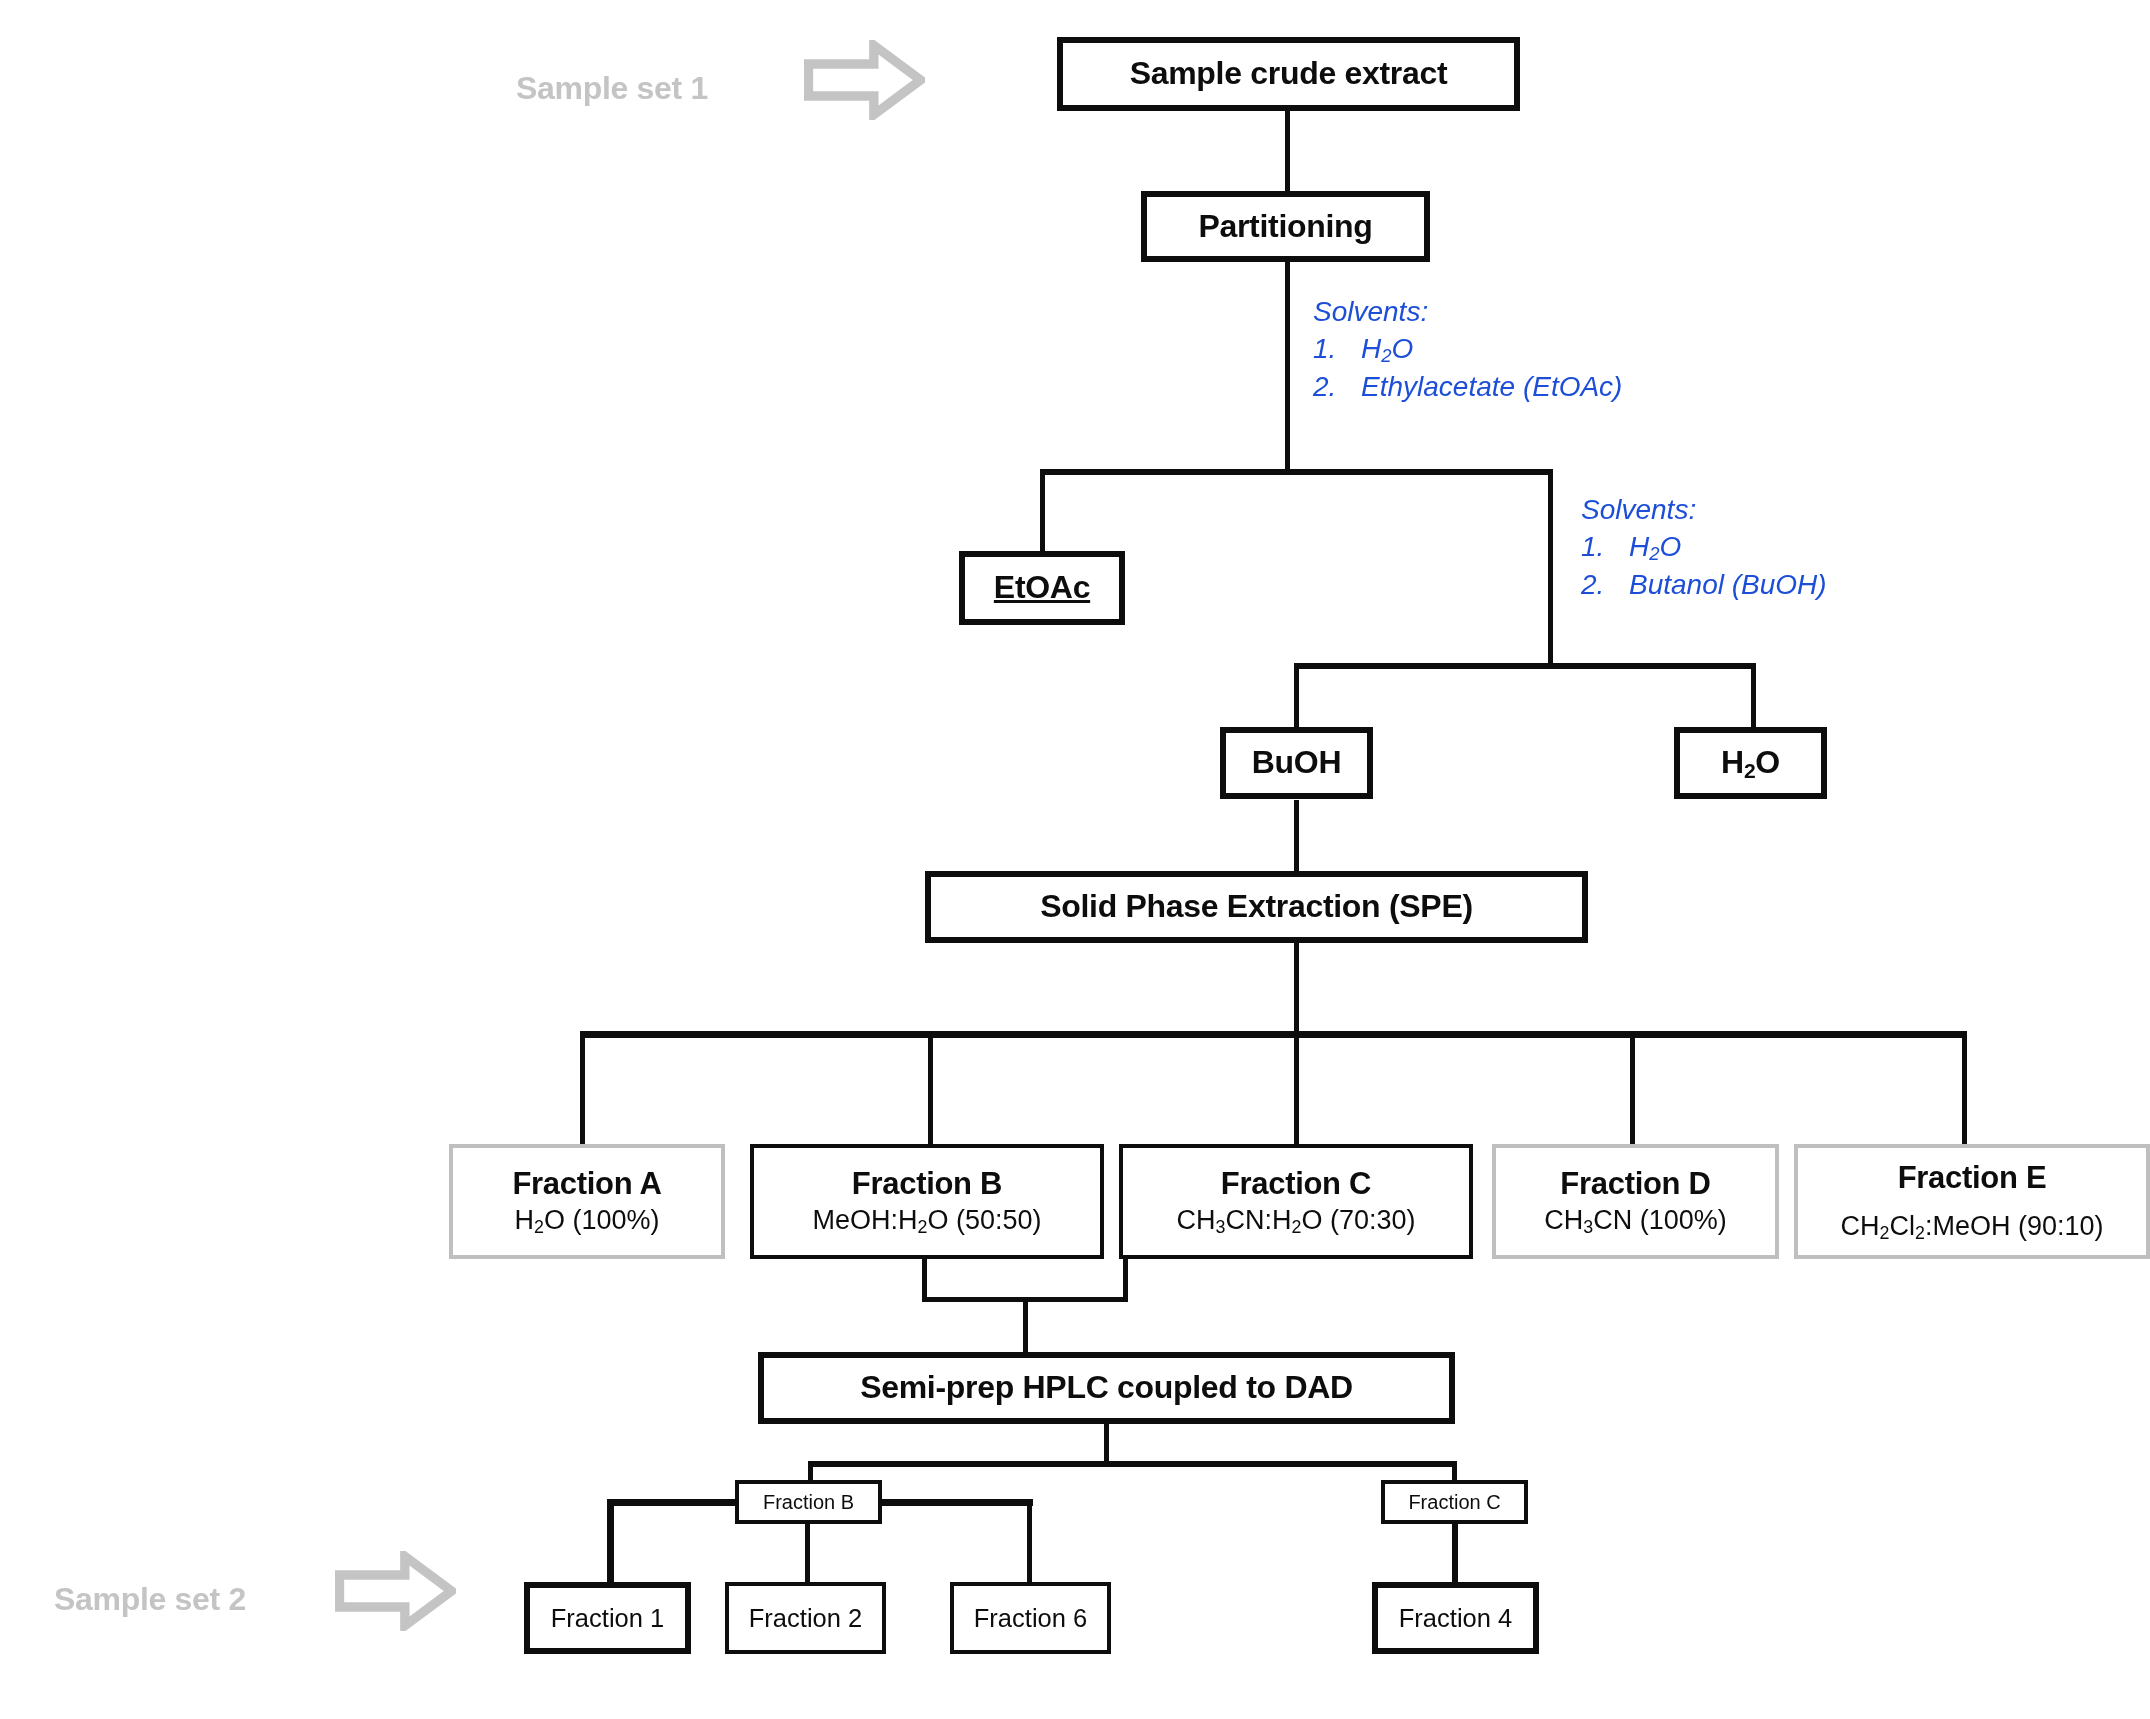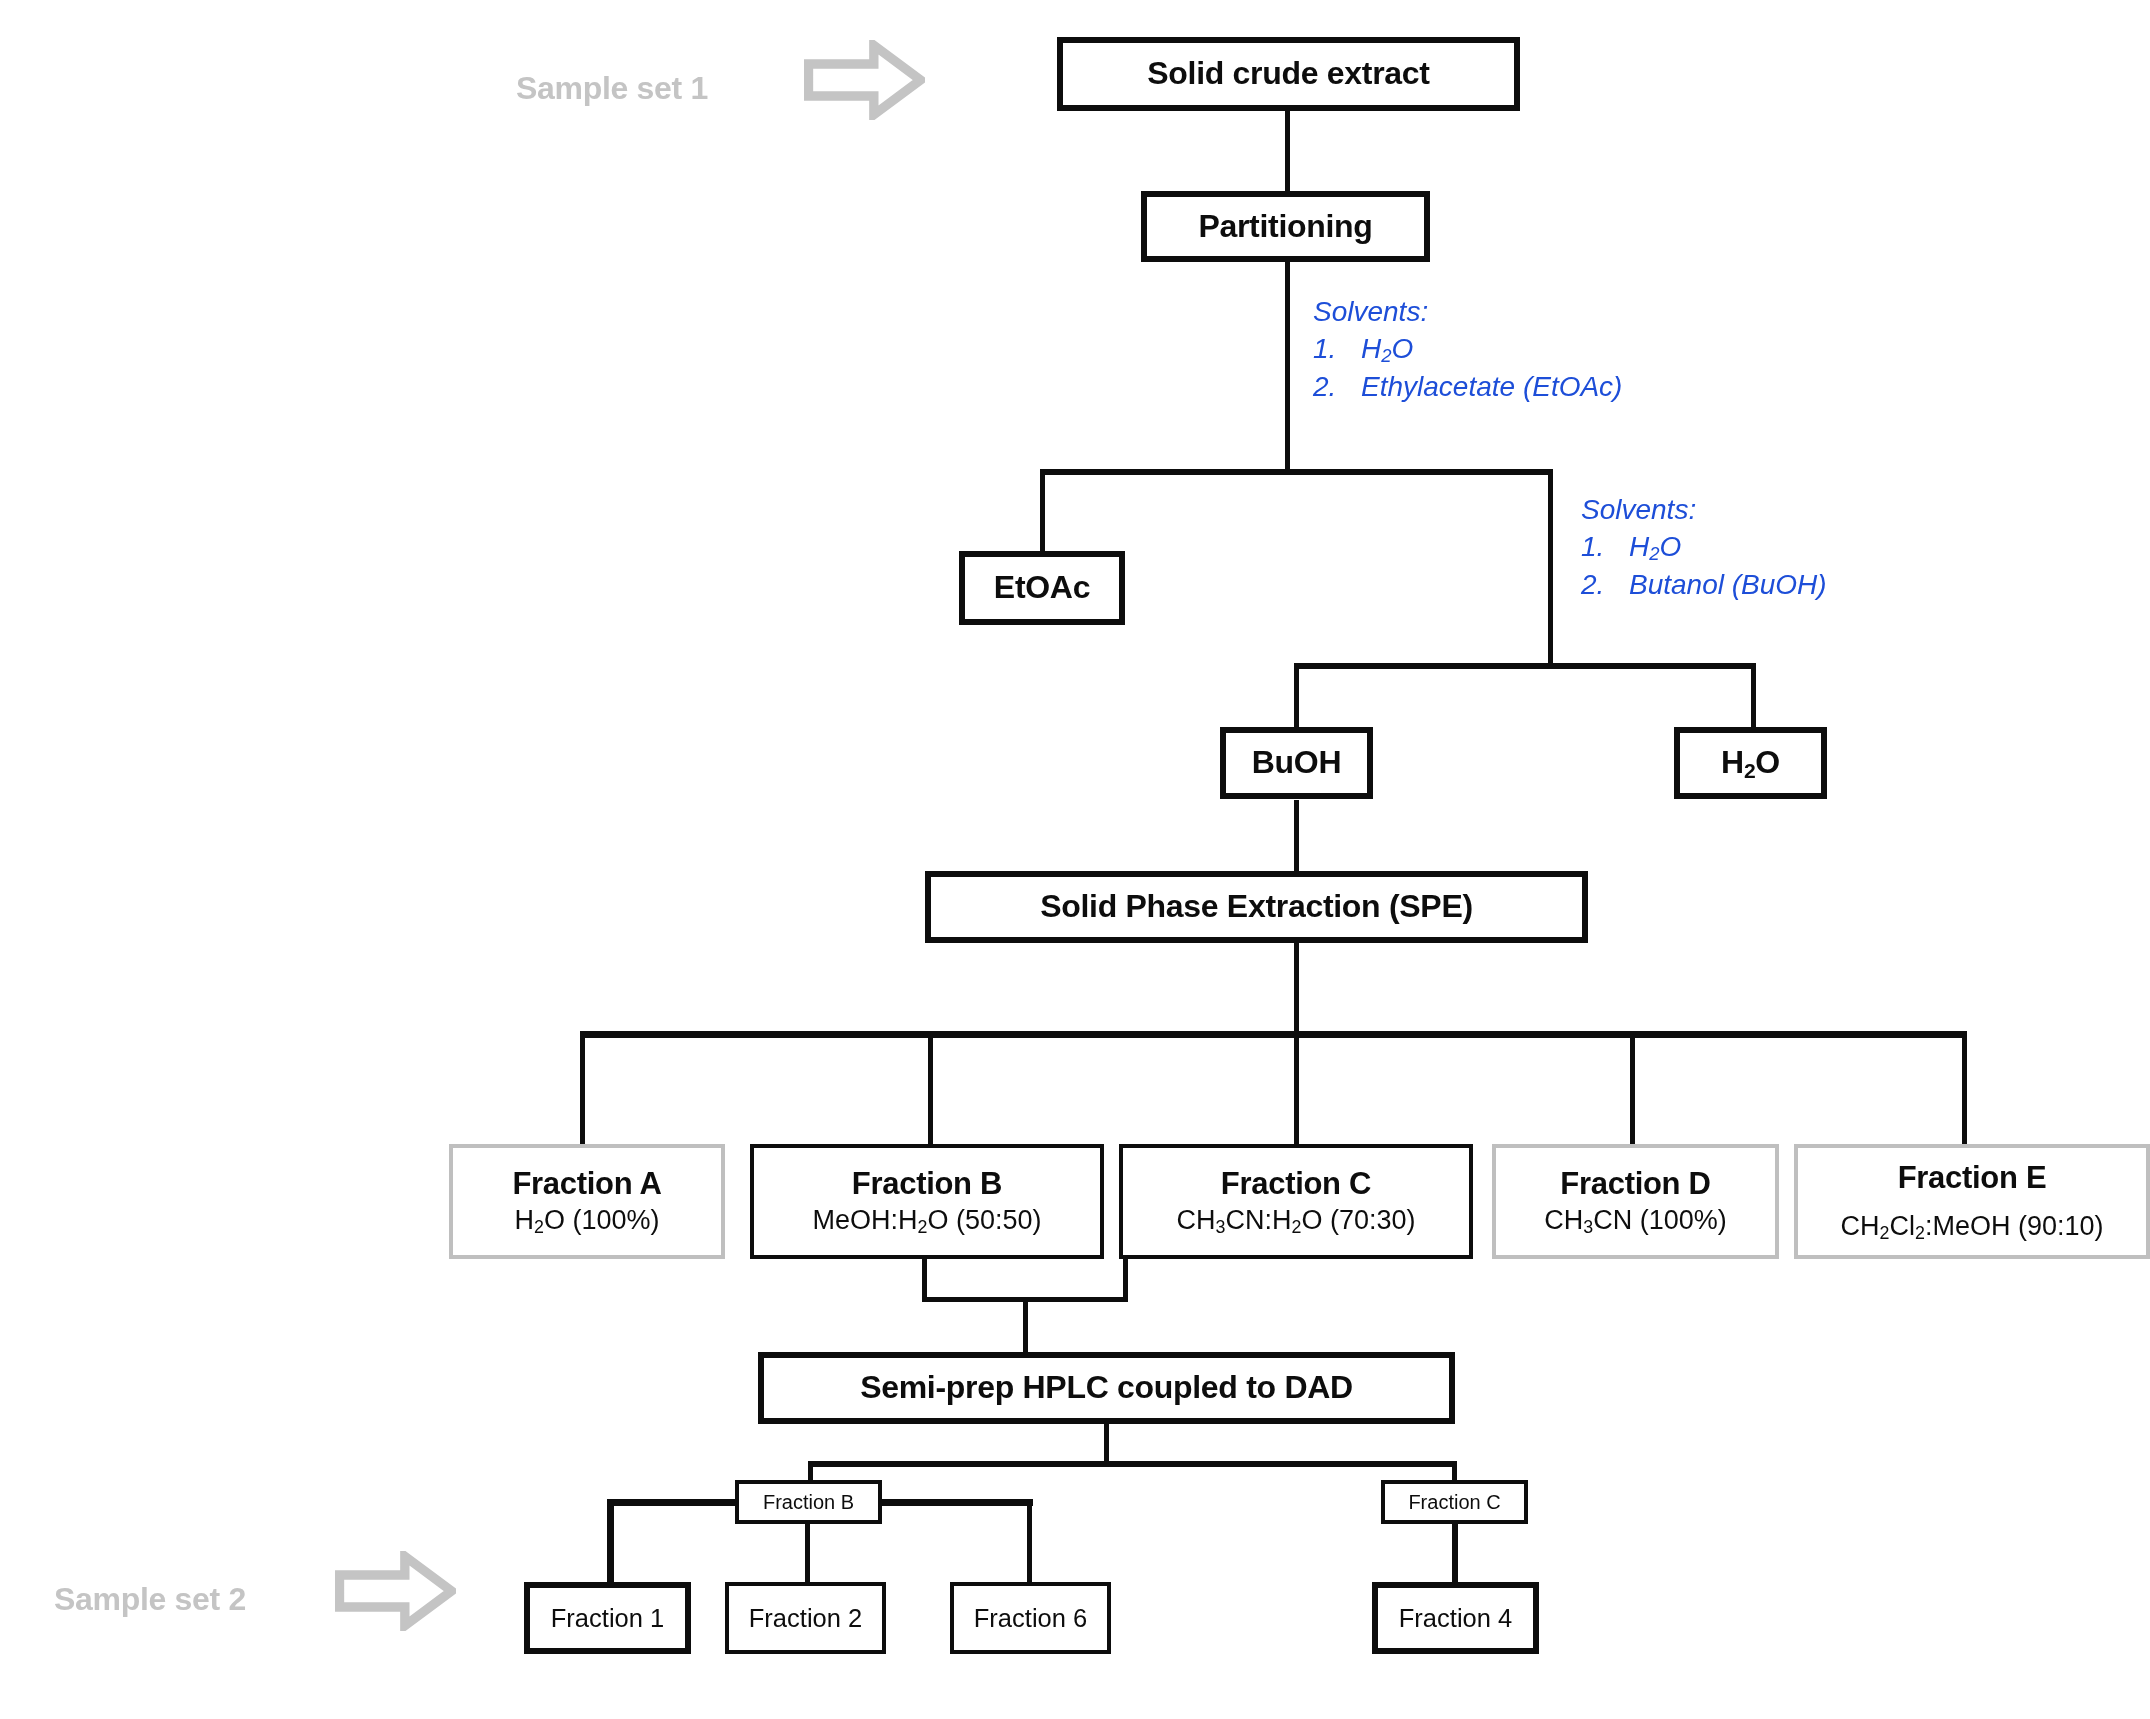--- a/index.html
+++ b/index.html
@@ -99,21 +99,21 @@
 <body>
 
 <div id="canvas">
 
   <div class="sset" style="left:516px; top:70px;">Sample set 1</div>
   <svg class="arrow" style="left:804px; top:40px;" width="121" height="80" viewBox="0 0 180 120">
     <polygon points="6,36 104,36 104,8 174,60 104,112 104,84 6,84" fill="none" stroke="#c4c4c4" stroke-width="14" stroke-linejoin="miter"></polygon>
   </svg>
 
   <div class="box black" style="left:1057px; top:37px; width:463px; height:74px;">
-    <span class="t-main f48">Solid crude extract</span>
+    <span class="t-main f48">Sample crude extract</span>
   </div>
 
   <div class="ln" style="left:1285px; top:111px; width:4.7px; height:80px;"></div>
 
   <div class="box black" style="left:1141px; top:191px; width:289px; height:71px;">
     <span class="t-main f48">Partitioning</span>
   </div>
 
   <div class="ln" style="left:1285px; top:262px; width:4.7px; height:212px;"></div>
 
@@ -126,21 +126,21 @@
     <div class="note-row" style="margin-top:9.4px;">
       <span class="note-num">2.</span>
       <span>Ethylacetate (EtOAc)</span>
     </div>
   </div>
 
   <div class="ln" style="left:1040px; top:469px; width:513px; height:6px;"></div>
   <div class="ln" style="left:1040px; top:469px; width:4.7px; height:99px;"></div>
   <div class="ln" style="left:1548px; top:469px; width:4.7px; height:194px;"></div>
 
-  <div class="box black" style="left:959px; top:551px; width:166px; height:74px;">
+  <div class="box black" style="left:959px; top:551px; width:166px; height:74px;text-decoration:underline;">
     <span class="t-main f48">EtOAc</span>
   </div>
 
   <div class="note" style="left:1581px; top:496px;">
     <div>Solvents:</div>
     <div class="note-row" style="margin-top:9.4px;">
       <span class="note-num">1.</span>
       <span>H<sub>2</sub>O</span>
     </div>
     <div class="note-row" style="margin-top:9.4px;">

